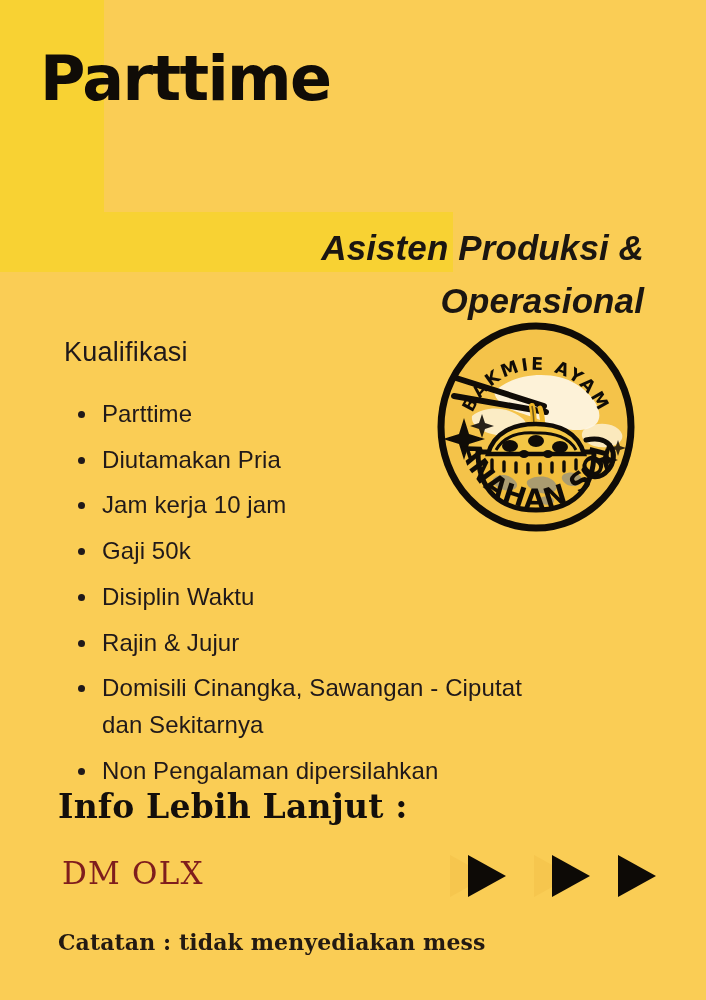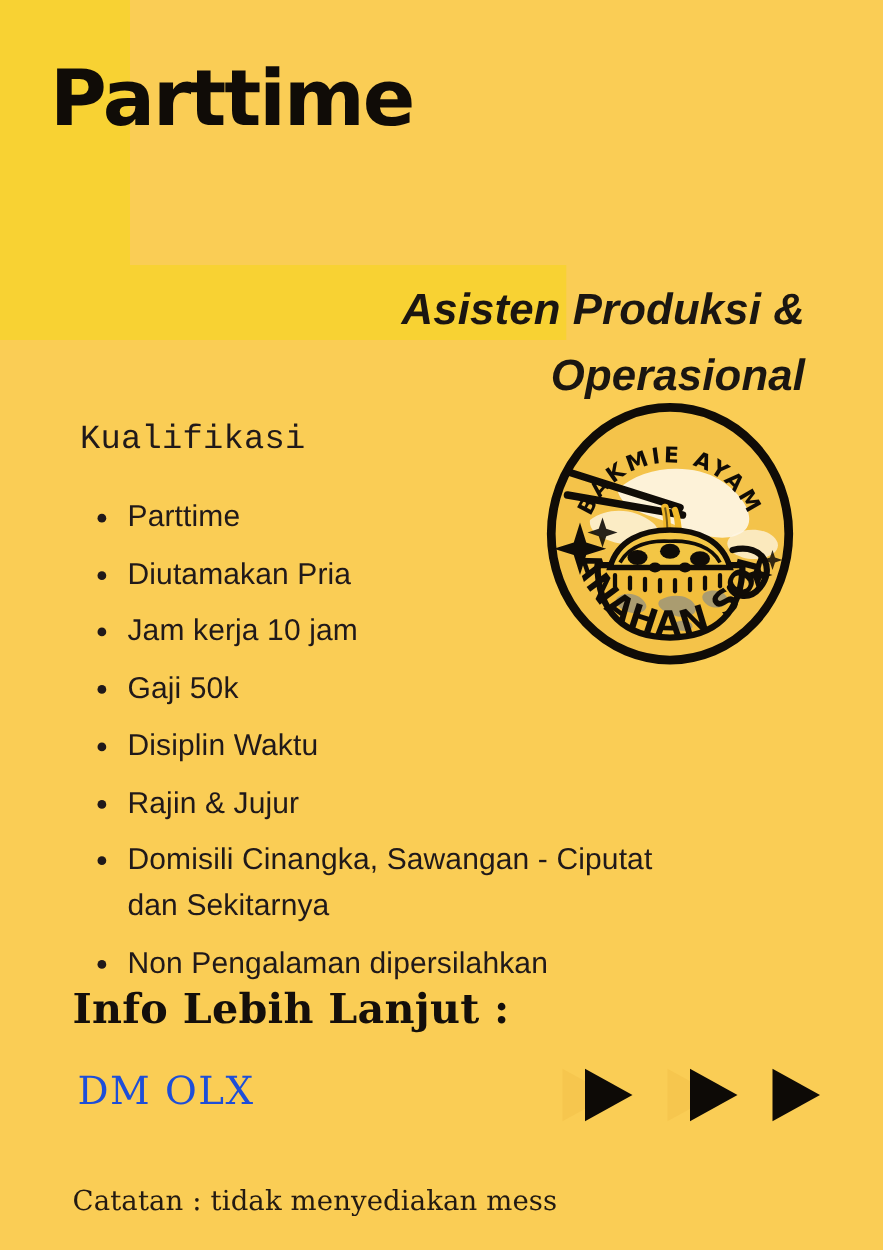--- a/index.html
+++ b/index.html
@@ -75,21 +75,21 @@
   .subtitle-line-2 { display: block; text-align: right; padding-left: 56px; }
 
   
   .quals-heading {
     position: absolute;
     left: 64px;
     top: 337px;
     font-size: 27px;
     color: #20191A;
     letter-spacing: 0.2px;
-    font-family: Liberation Mono, monospace;
+    font-family: Liberation Sans, sans-serif;
     text-align: right;
   }
 
   .quals-list {
     position: absolute;
     left: 72px;
     top: 396px;
     width: 580px;
     list-style: none;
   }
@@ -138,21 +138,21 @@
     color: #140F0B;
     letter-spacing: 0.2px;
   }
   .contact-handle {
     position: absolute;
     left: 62px;
     top: 855px;
     font-family: "DejaVu Serif", serif;
     font-weight: 400;
     font-size: 31px;
-    color: #1d4ed8;
+    color: #7f1d1d;
     letter-spacing: 1.2px;
   }
 
   .arrow-row {
     position: absolute;
     left: 448px;
     top: 850px;
     width: 210px;
     height: 52px;
   }
@@ -168,23 +168,23 @@
   .arrow.ghost { border-left-color: #F6C64E; }
   .arrow.a0 { left: 2px; }
   .arrow.a1 { left: 20px; }
   .arrow.a2 { left: 86px; }
   .arrow.a3 { left: 104px; }
   .arrow.a4 { left: 170px; }
 
   .note {
     position: absolute;
     left: 58px;
-    top: 949px;
+    top: 929px;
     font-family: "DejaVu Serif", serif;
-    font-weight: 400;
+    font-weight: 700;
     font-size: 22px;
     color: #231A12;
     letter-spacing: 0.1px;
   }
 </style>
 </head>
 <body>
 
 <div class="poster">
 

